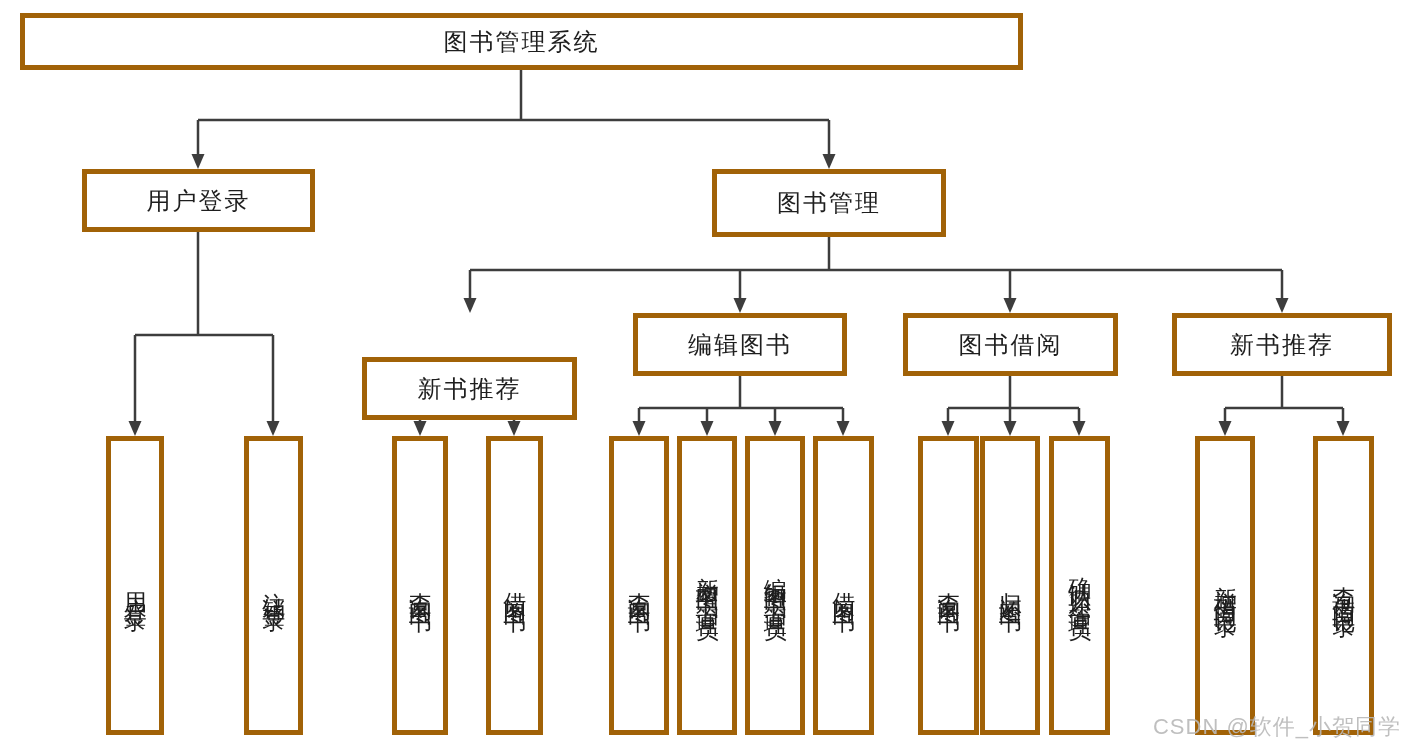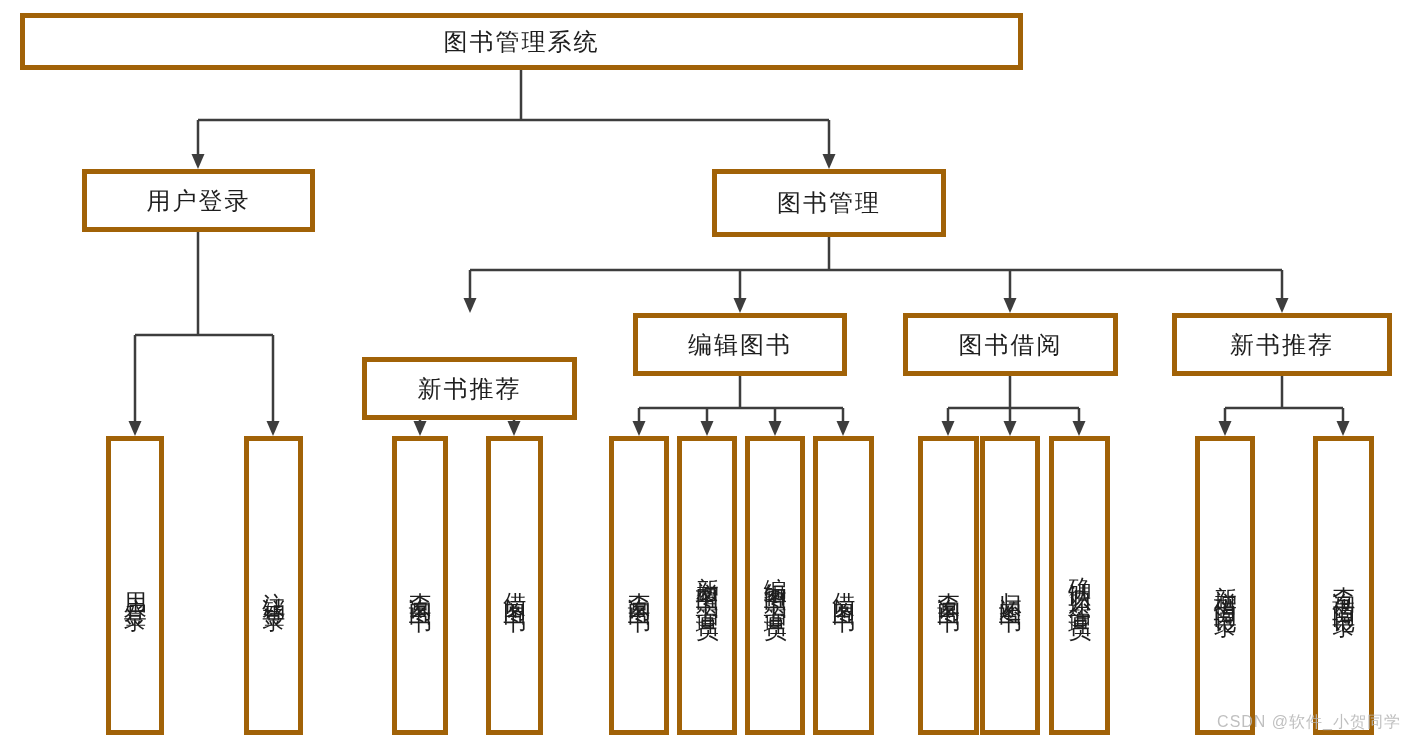--- a/index.html
+++ b/index.html
@@ -74,21 +74,21 @@
   #n-leaf-return-books   { left: 980px;  width: 60px; }
   #n-leaf-confirm-return { left: 1049px; width: 61px; }
   #n-leaf-add-record     { left: 1195px; width: 60px; }
   #n-leaf-query-record   { left: 1313px; width: 61px; }
 
   .watermark {
     position: absolute;
     right: 4px;
     top: 712px;
     z-index: 3;
-    font-size: 16px;
+    font-size: 22px;
     color: #b9b9b9;
     letter-spacing: 1px;
     opacity: 0.9;
   }
   .connector-layer path {
     stroke: #3d3d3d;
     stroke-width: 2.5;
     fill: none;
   }
   .connector-layer polygon {

